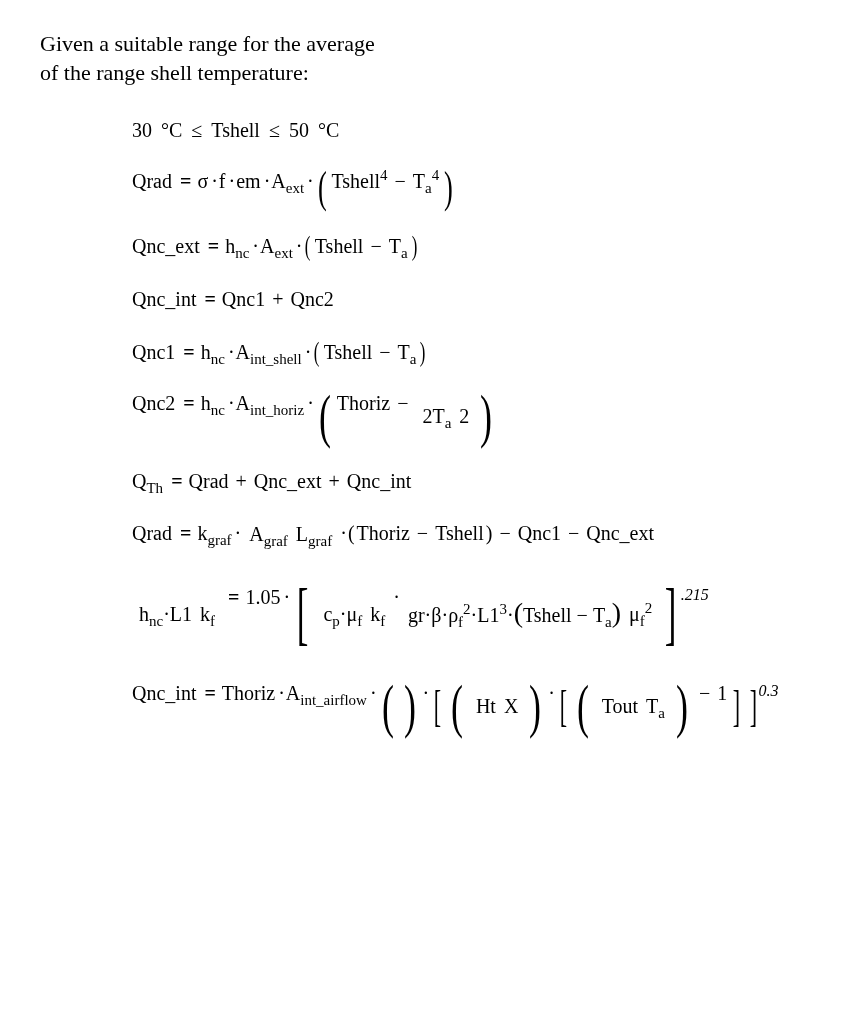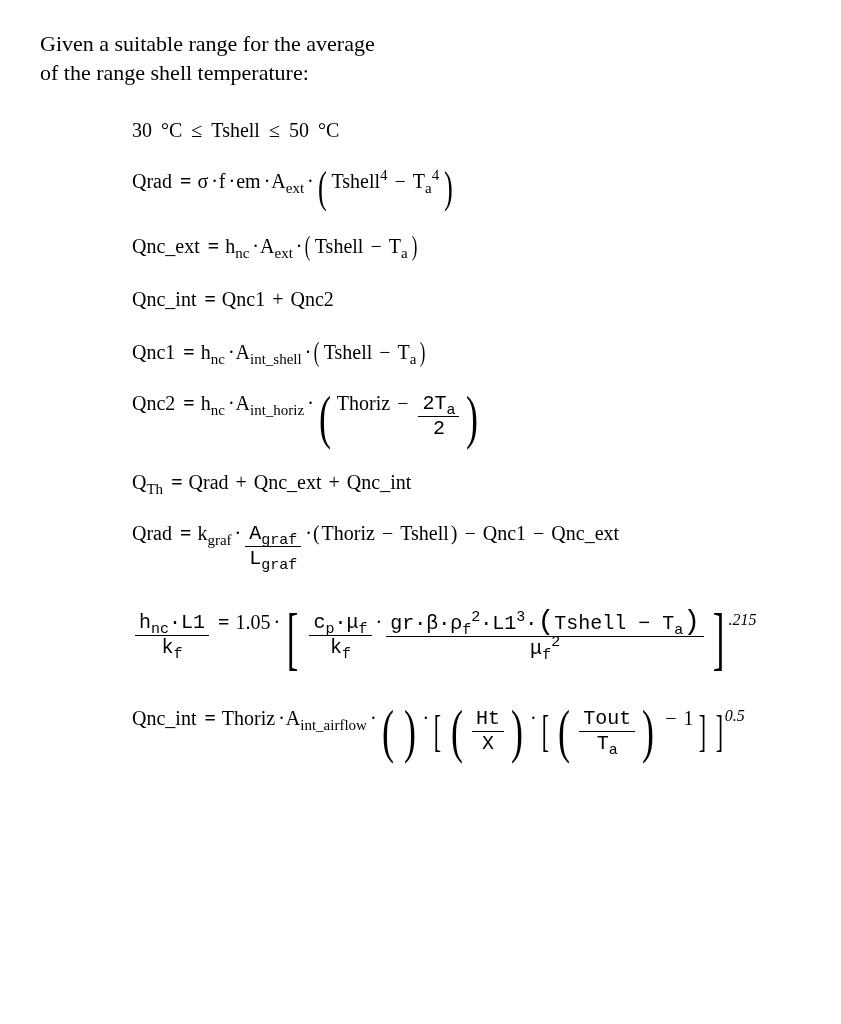--- a/index.html
+++ b/index.html
@@ -42,25 +42,24 @@
     vertical-align: sub;
     line-height: 0;
   }
   sup {
     font-size: 0.75em;
     vertical-align: super;
     line-height: 0;
   }
   .frac {
     display: inline-flex;
-    flex-direction: column;
+    flex-direction: row;
     align-items: center;
     vertical-align: middle;
     margin: 0 3px;
-    font-family: Liberation Mono, monospace;
   }
   .frac .num, .frac .den {
     padding: 0 4px;
     line-height: 1.2;
   }
   .frac .bar {
     width: 100%;
     border-top: 1.5px solid #000;
     height: 0;
   }
@@ -305,17 +304,17 @@
       <span class="frac">
         <span class="num">Tout</span>
         <span class="bar"></span>
         <span class="den"><span>T</span><sub>a</sub></span>
       </span>
       <span class="rparen lg">)</span>
       <span>&nbsp;−&nbsp;</span>
       <span>1</span>
       <span class="rbracket sm">]</span>
       <span class="rbracket sm">]</span>
-      <span class="exp-out">0.5</span>
+      <span class="exp-out">0.3</span>
     </span>
   </div>
 
 </div>
 
 </body></html>

